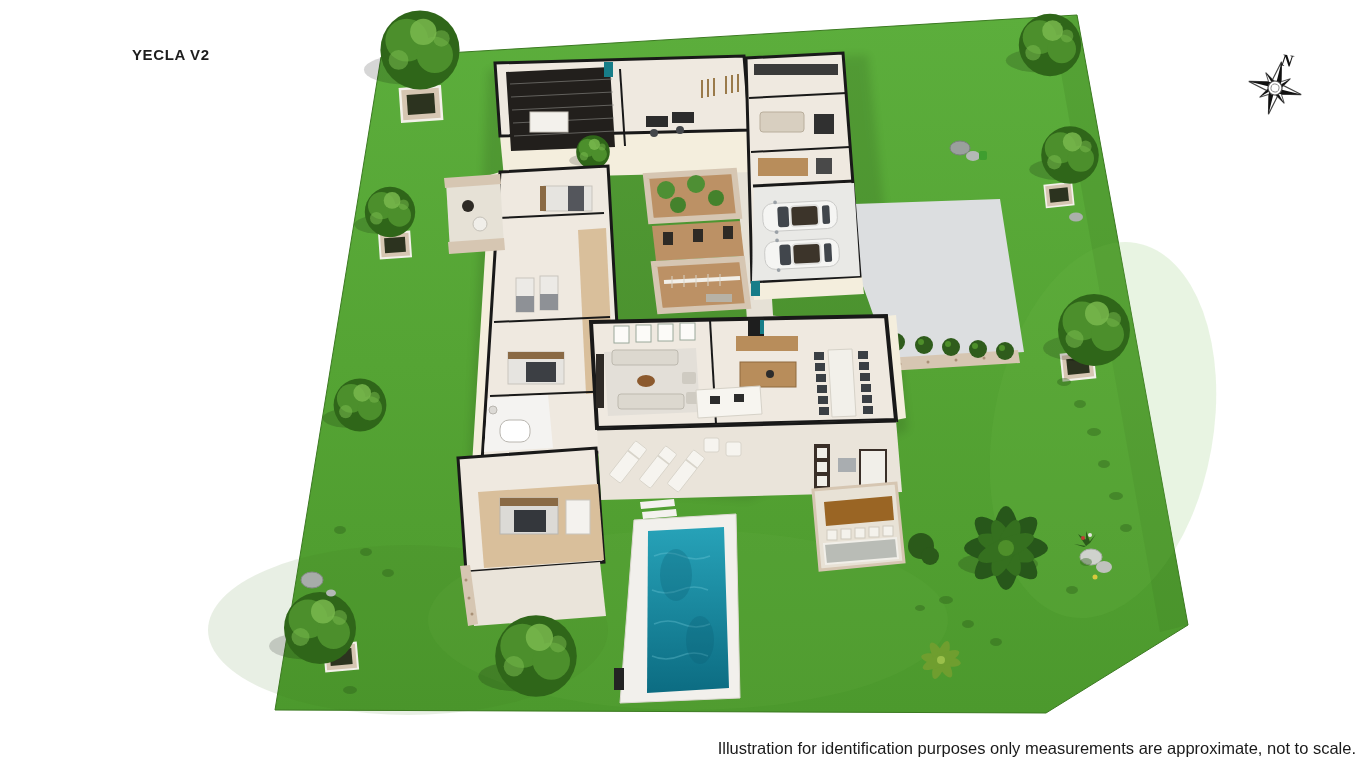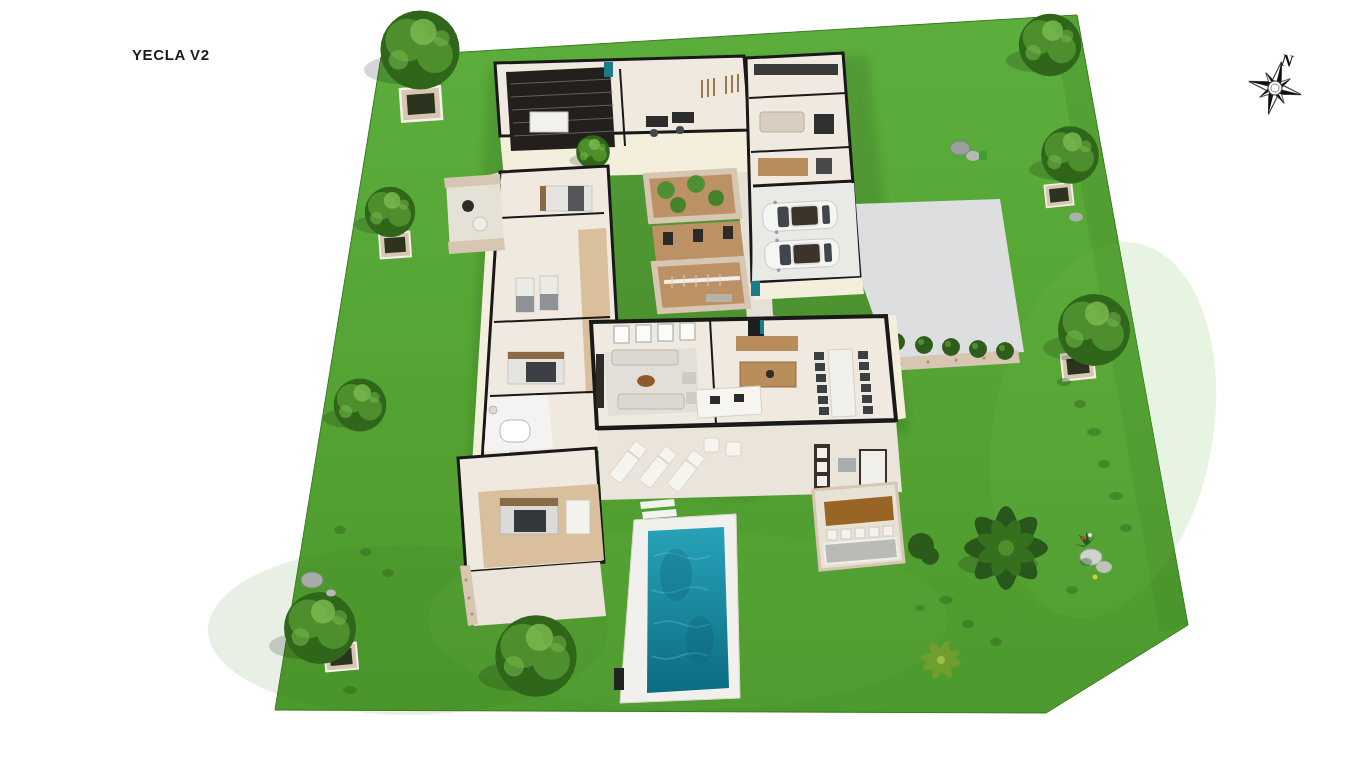--- a/index.html
+++ b/index.html
@@ -429,13 +429,14 @@
           <polygon points="0,18 -3.5,3.5 0,0"></polygon>
             <polygon points="-18,0 -3.5,-3.5 0,0"></polygon>
         </g>
       </g>
       <circle r="7" fill="#fff" stroke="#444" stroke-width="1.2"></circle>
       <circle r="4" fill="none" stroke="#777" stroke-width=".8"></circle>
     </g>
     <text class="compass-n" x="1233" y="66" transform="rotate(8 1238 60)">N</text>
   </svg>
 
+  <div class="disclaimer">Illustration for identification purposes only measurements are approximate, not to scale.</div>
 </div>
 
 </body></html>

